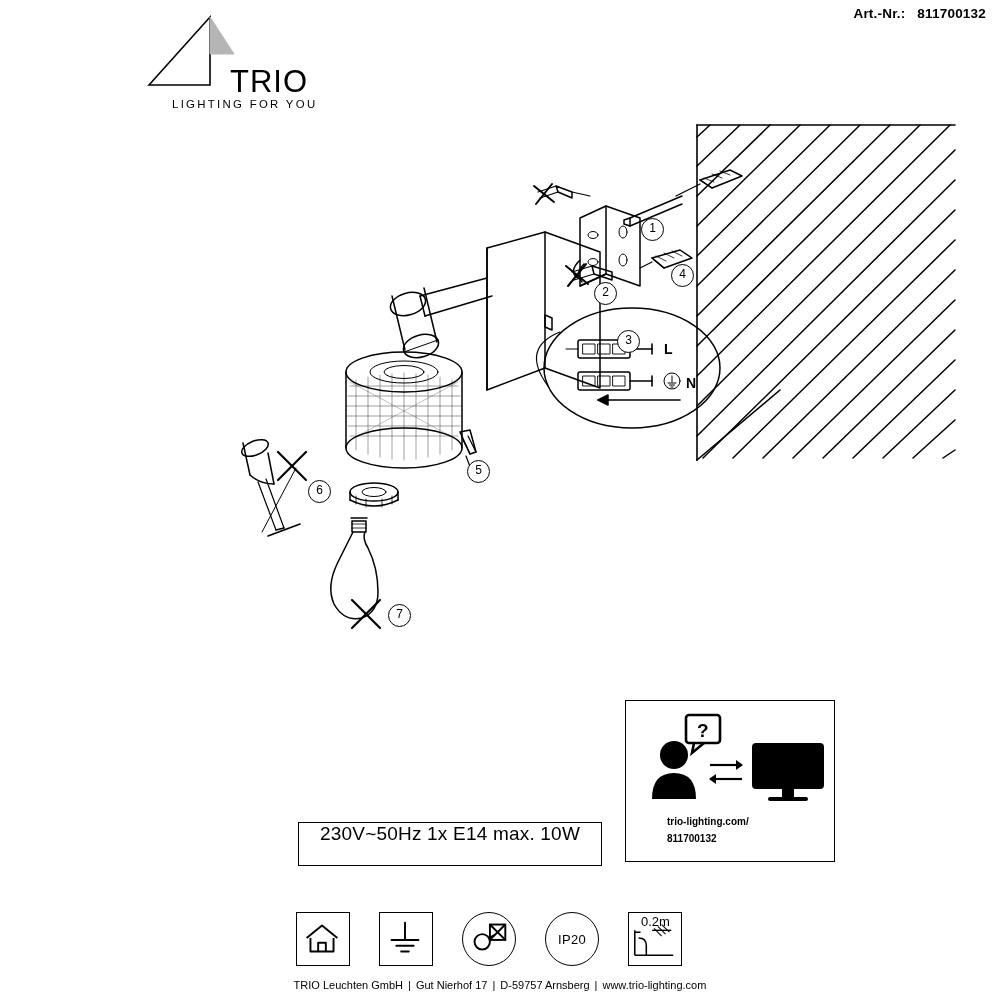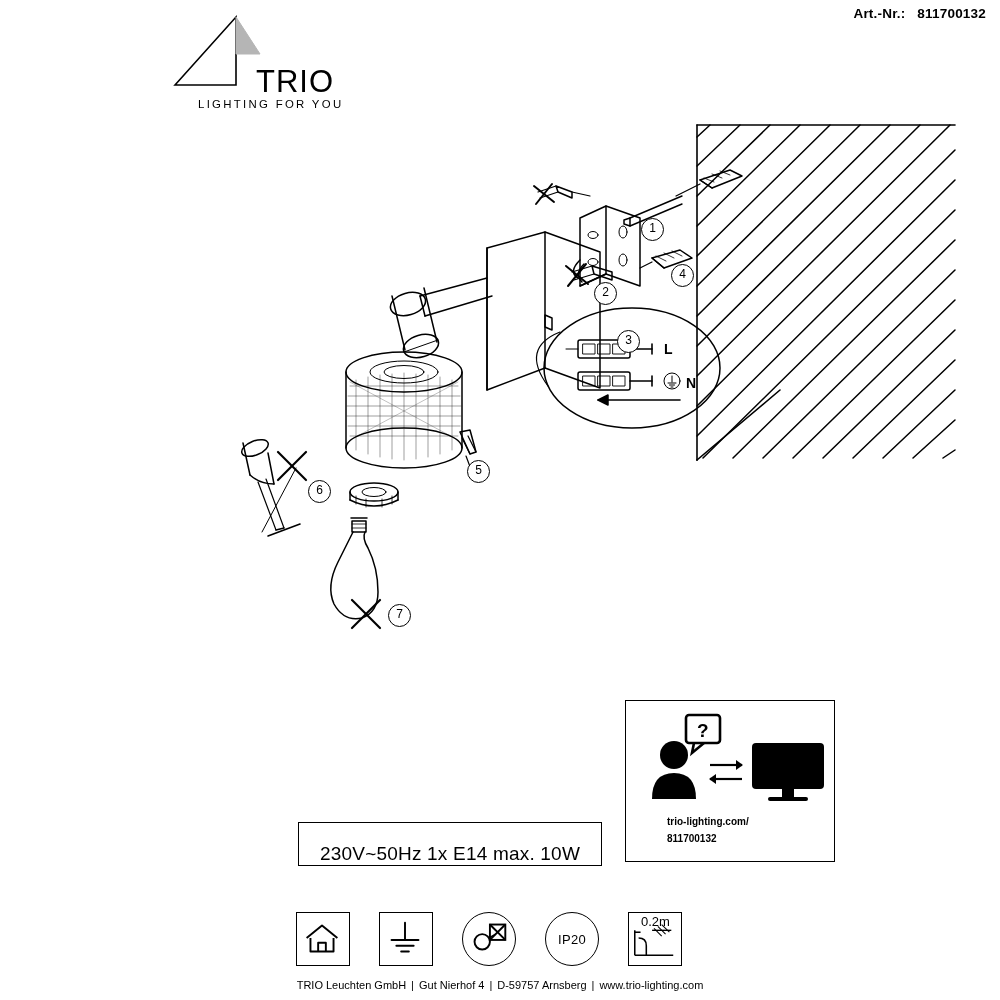--- a/index.html
+++ b/index.html
@@ -24,21 +24,21 @@
   .art-no {
     position: absolute;
     top: 6px;
     right: 14px;
     font-size: 13.5px;
     font-weight: bold;
     letter-spacing: 0.2px;
   }
   .logo-block {
     position: absolute;
-    left: 172px;
+    left: 146px;
     top: 14px;
     width: 180px;
     height: 90px;
     text-decoration: underline;
   }
   .logo-tri {
     position: absolute;
     left: 0;
     top: 0;
     width: 90px;
@@ -87,21 +87,21 @@
 
   
   .spec-box {
     position: absolute;
     left: 298px;
     top: 822px;
     width: 302px;
     height: 42px;
     border: 1.6px solid #000;
     display: flex;
-    align-items: flex-end;
+    align-items: flex-start;
     justify-content: center;
     font-size: 19px;
     letter-spacing: 0.2px;
   }
 
   
   .web-box {
     position: absolute;
     left: 625px;
     top: 700px;
@@ -525,16 +525,16 @@
               <path d="M34,12 L42,20"></path>
           </g>
           <path d="M24,18 L44,18" stroke-width="1.4"></path>
         </g>
       </svg>
       <span style="position:absolute; left:12px; top:1px; font-size:13px;">0.2m</span>
     </div>
   </div>
 
   <div class="footer">
-    <b>TRIO Leuchten GmbH</b><span class="sep">|</span><span>Gut Nierhof 4</span><span class="sep">|</span><span>D-59757 Arnsberg</span><span class="sep">|</span><span>www.trio-lighting.com</span>
+    <b>TRIO Leuchten GmbH</b><span class="sep">|</span><span>Gut Nierhof 17</span><span class="sep">|</span><span>D-59757 Arnsberg</span><span class="sep">|</span><span>www.trio-lighting.com</span>
   </div>
 
 </div>
 
 </body></html>

